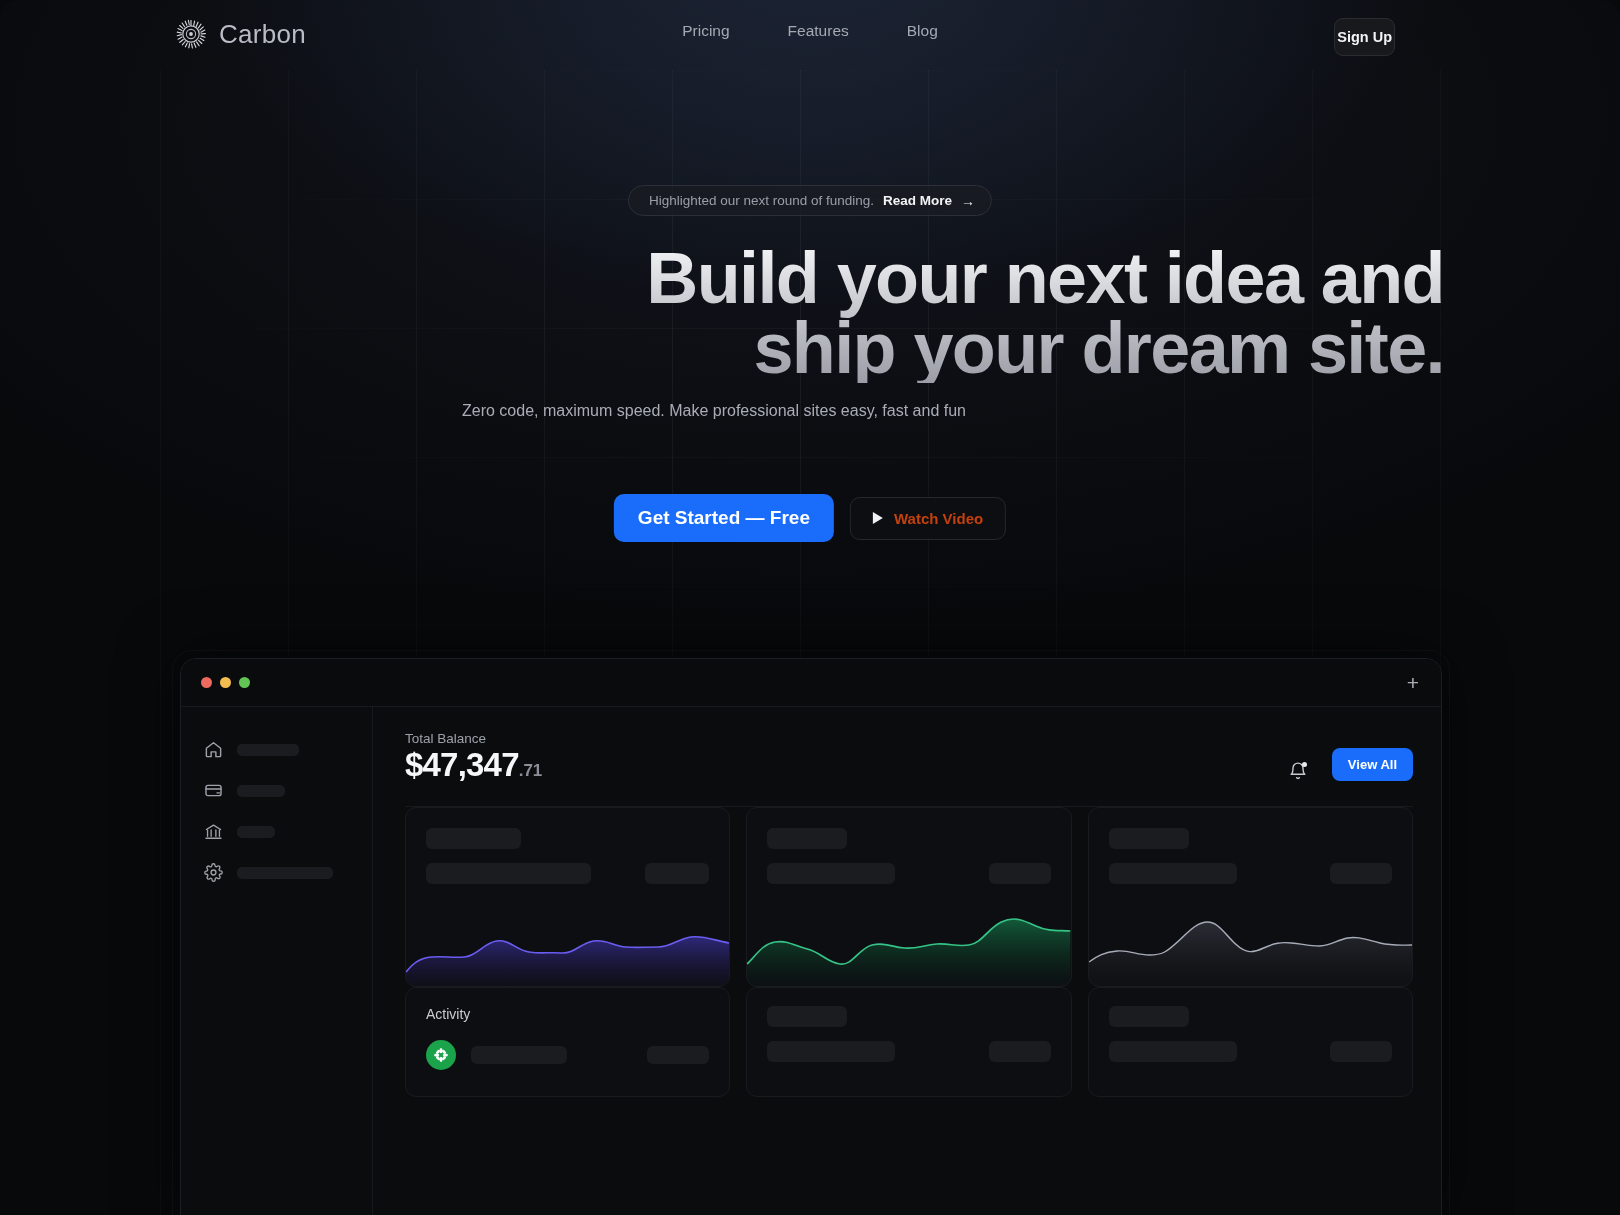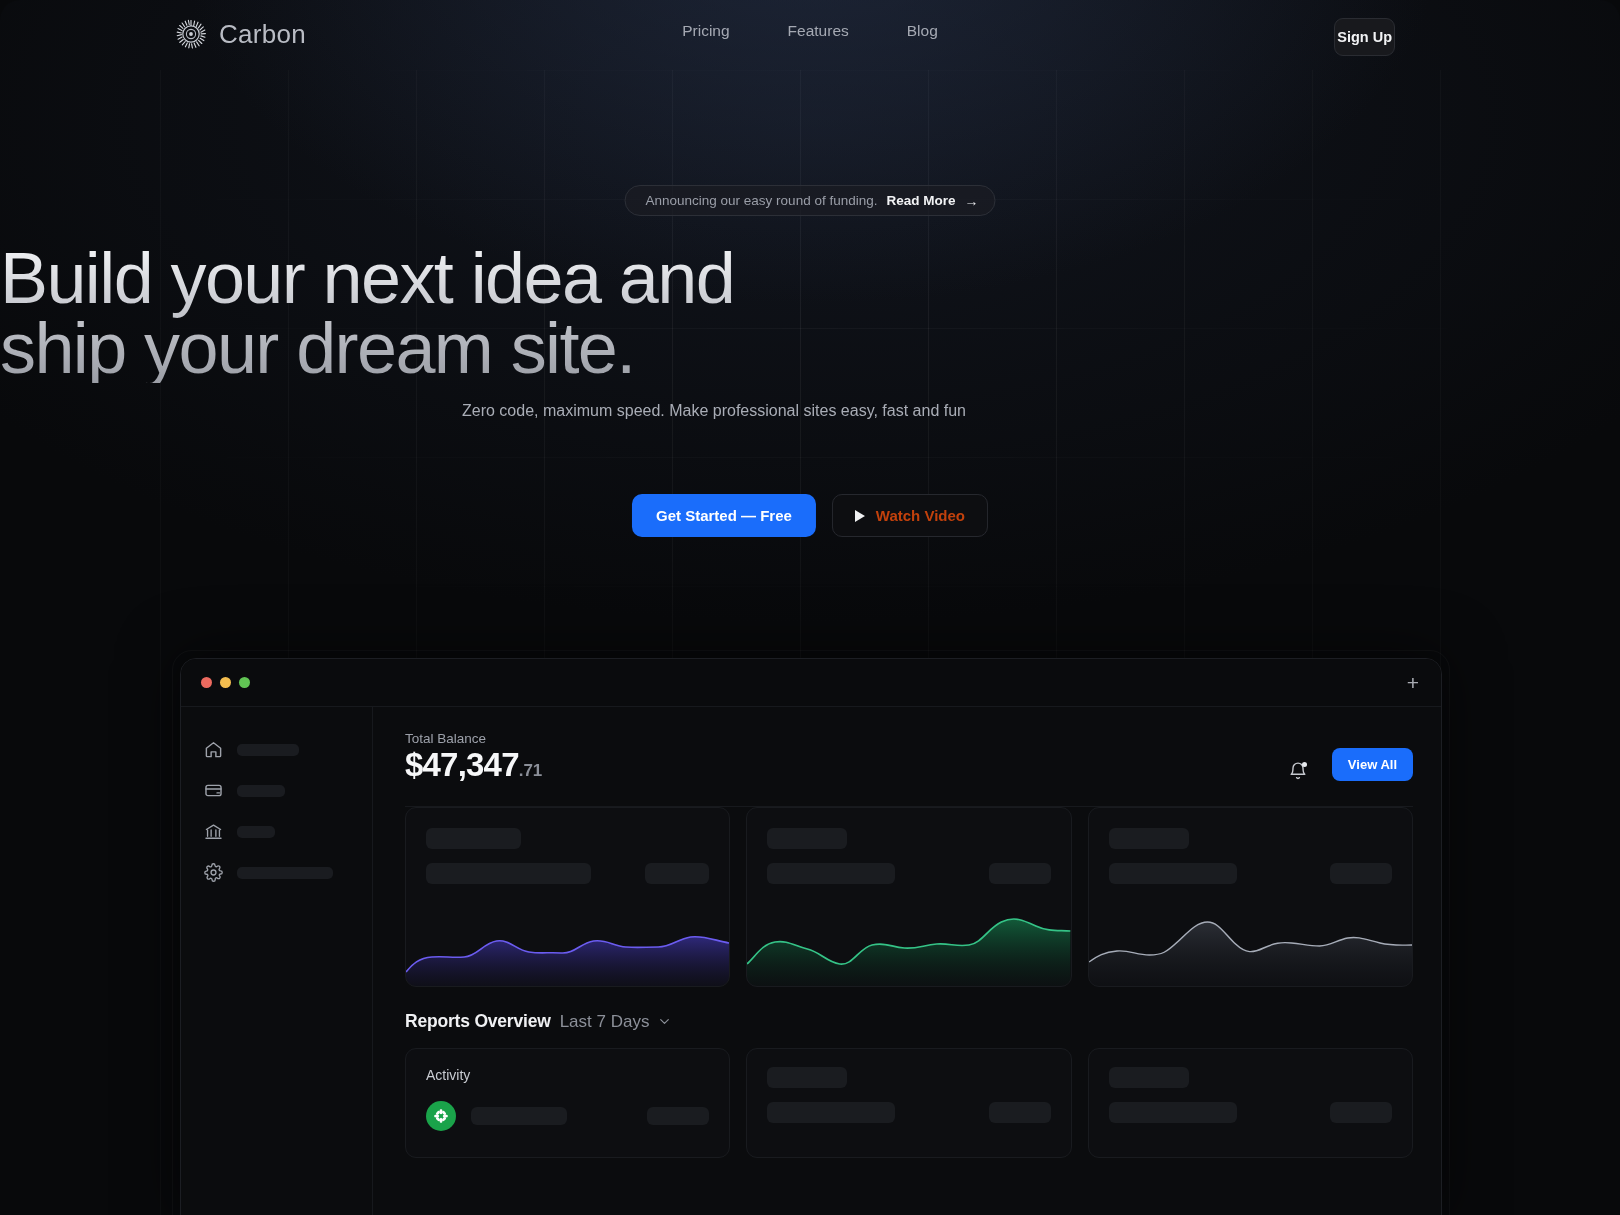--- a/index.html
+++ b/index.html
@@ -79,42 +79,42 @@
     padding: 7px 16px 7px 20px;
     cursor: pointer;
   }
   .pill-text { font-size: 13.5px; color: #9a9ea8; }
   .pill-cta  { font-size: 13.5px; color: #f2f3f5; font-weight: 700; }
   .pill-arrow { color: #e8e9ec; font-size: 14px; line-height: 1; }
 
   
   .hero-h1 {
     position: absolute; left: 0; top: 243px; width: 1444px;
-    text-align: left;
+    text-align: right;
     font-size: 72px; line-height: 70px;
-    font-weight: 400; letter-spacing: -1.6px;
+    font-weight: 700; letter-spacing: -1.6px;
     background: linear-gradient(180deg, #f4f5f7 0%, #c8cad0 45%, #9b9ea6 100%);
     -webkit-background-clip: text; background-clip: text;
     color: transparent;
     white-space: pre-line;
   }
   .hero-sub {
     position: absolute; left: 0; width: 1428px; text-align: center;
     font-size: 16px; color: #a9adb6;
   }
   .hero-sub.l1 { top: 402px; }
   .hero-sub.l2 { top: 442px; }
 
   .cta-row {
     position: absolute; left: 50%; top: 494px; transform: translateX(-50%);
     display: flex; gap: 16px; align-items: center;
   }
   .btn-primary {
     background: #1a6dfb; color: #fff;
-    font-size: 15px; font-weight: 700;
+    font-size: 19px; font-weight: 700;
     padding: 13px 24px; border-radius: 10px; border: none; cursor: pointer;
   }
   .btn-secondary {
     background: #0d0e11; color: #c2410c;
     font-size: 15px; font-weight: 600;
     padding: 12px 22px; border-radius: 10px;
     border: 1px solid #26282e; cursor: pointer;
     display: flex; align-items: center; gap: 11px;
   }
   .play-tri {
@@ -267,21 +267,21 @@
     <div class="nav-links">
       <a class="nav-link" href="#">Pricing</a>
       <a class="nav-link" href="#">Features</a>
       <a class="nav-link" href="#">Blog</a>
     </div>
 
     <button class="signup">Sign Up</button>
   </div>
 
   <div class="pill">
-    <span class="pill-text">Announcing our easy round of funding.</span>
+    <span class="pill-text">Highlighted our next round of funding.</span>
     <span class="pill-cta">Read More</span>
     <span class="pill-arrow">→</span>
   </div>
 
   <h1 class="hero-h1">Build your next idea and
 ship your dream site.</h1>
   <div class="hero-sub l1">Zero code, maximum speed. Make professional sites easy, fast and fun</div>
 
   <div class="cta-row">
     <button class="btn-primary">Get Started — Free</button>
@@ -423,27 +423,20 @@
                       <stop offset="100%" stop-color="rgba(48,54,66,0.05)"></stop>
                 </linearGradient>
                   </defs>
                 <path d="M0,62 C8,56 14,52 26,51 C38,50 44,55 56,55 C68,55 72,52 82,42 C92,32 100,22 110,22 C120,22 126,34 136,44 C146,54 152,53 162,48 C172,43 178,42 188,43 C198,44 204,46 214,46 C224,46 230,40 240,38 C250,36 258,40 270,43 C282,46 290,45 300,45 L300,86 L0,86 Z" fill="url(#g3)"></path>
                 <path d="M0,62 C8,56 14,52 26,51 C38,50 44,55 56,55 C68,55 72,52 82,42 C92,32 100,22 110,22 C120,22 126,34 136,44 C146,54 152,53 162,48 C172,43 178,42 188,43 C198,44 204,46 214,46 C224,46 230,40 240,38 C250,36 258,40 270,43 C282,46 290,45 300,45" fill="none" stroke="#a6acb8" stroke-width="1.4"></path>
               </svg>
             </div>
           </div>
         </div>
 
-        <div class="sec-head">
-          <span class="sec-title">Reports Overview</span>
-          <span class="sec-filter">Last 7 Days</span>
-          <svg class="chev" viewBox="0 0 24 24" fill="none" stroke="currentColor" stroke-width="2.2" stroke-linecap="round" stroke-linejoin="round">
-              <path d="m5 8.5 7 7 7-7"></path>
-            </svg>
-        </div>
 
         <div class="cards">
           <div class="card-sm">
             <div class="card-sm-title">Activity</div>
             <div class="act-row">
               <span class="avatar">
                 <svg viewBox="0 0 24 24" fill="#ffffff">
                   <g>
                     <ellipse cx="12" cy="6.2" rx="2.1" ry="3.5"></ellipse>
                     <ellipse cx="12" cy="17.8" rx="2.1" ry="3.5"></ellipse>

